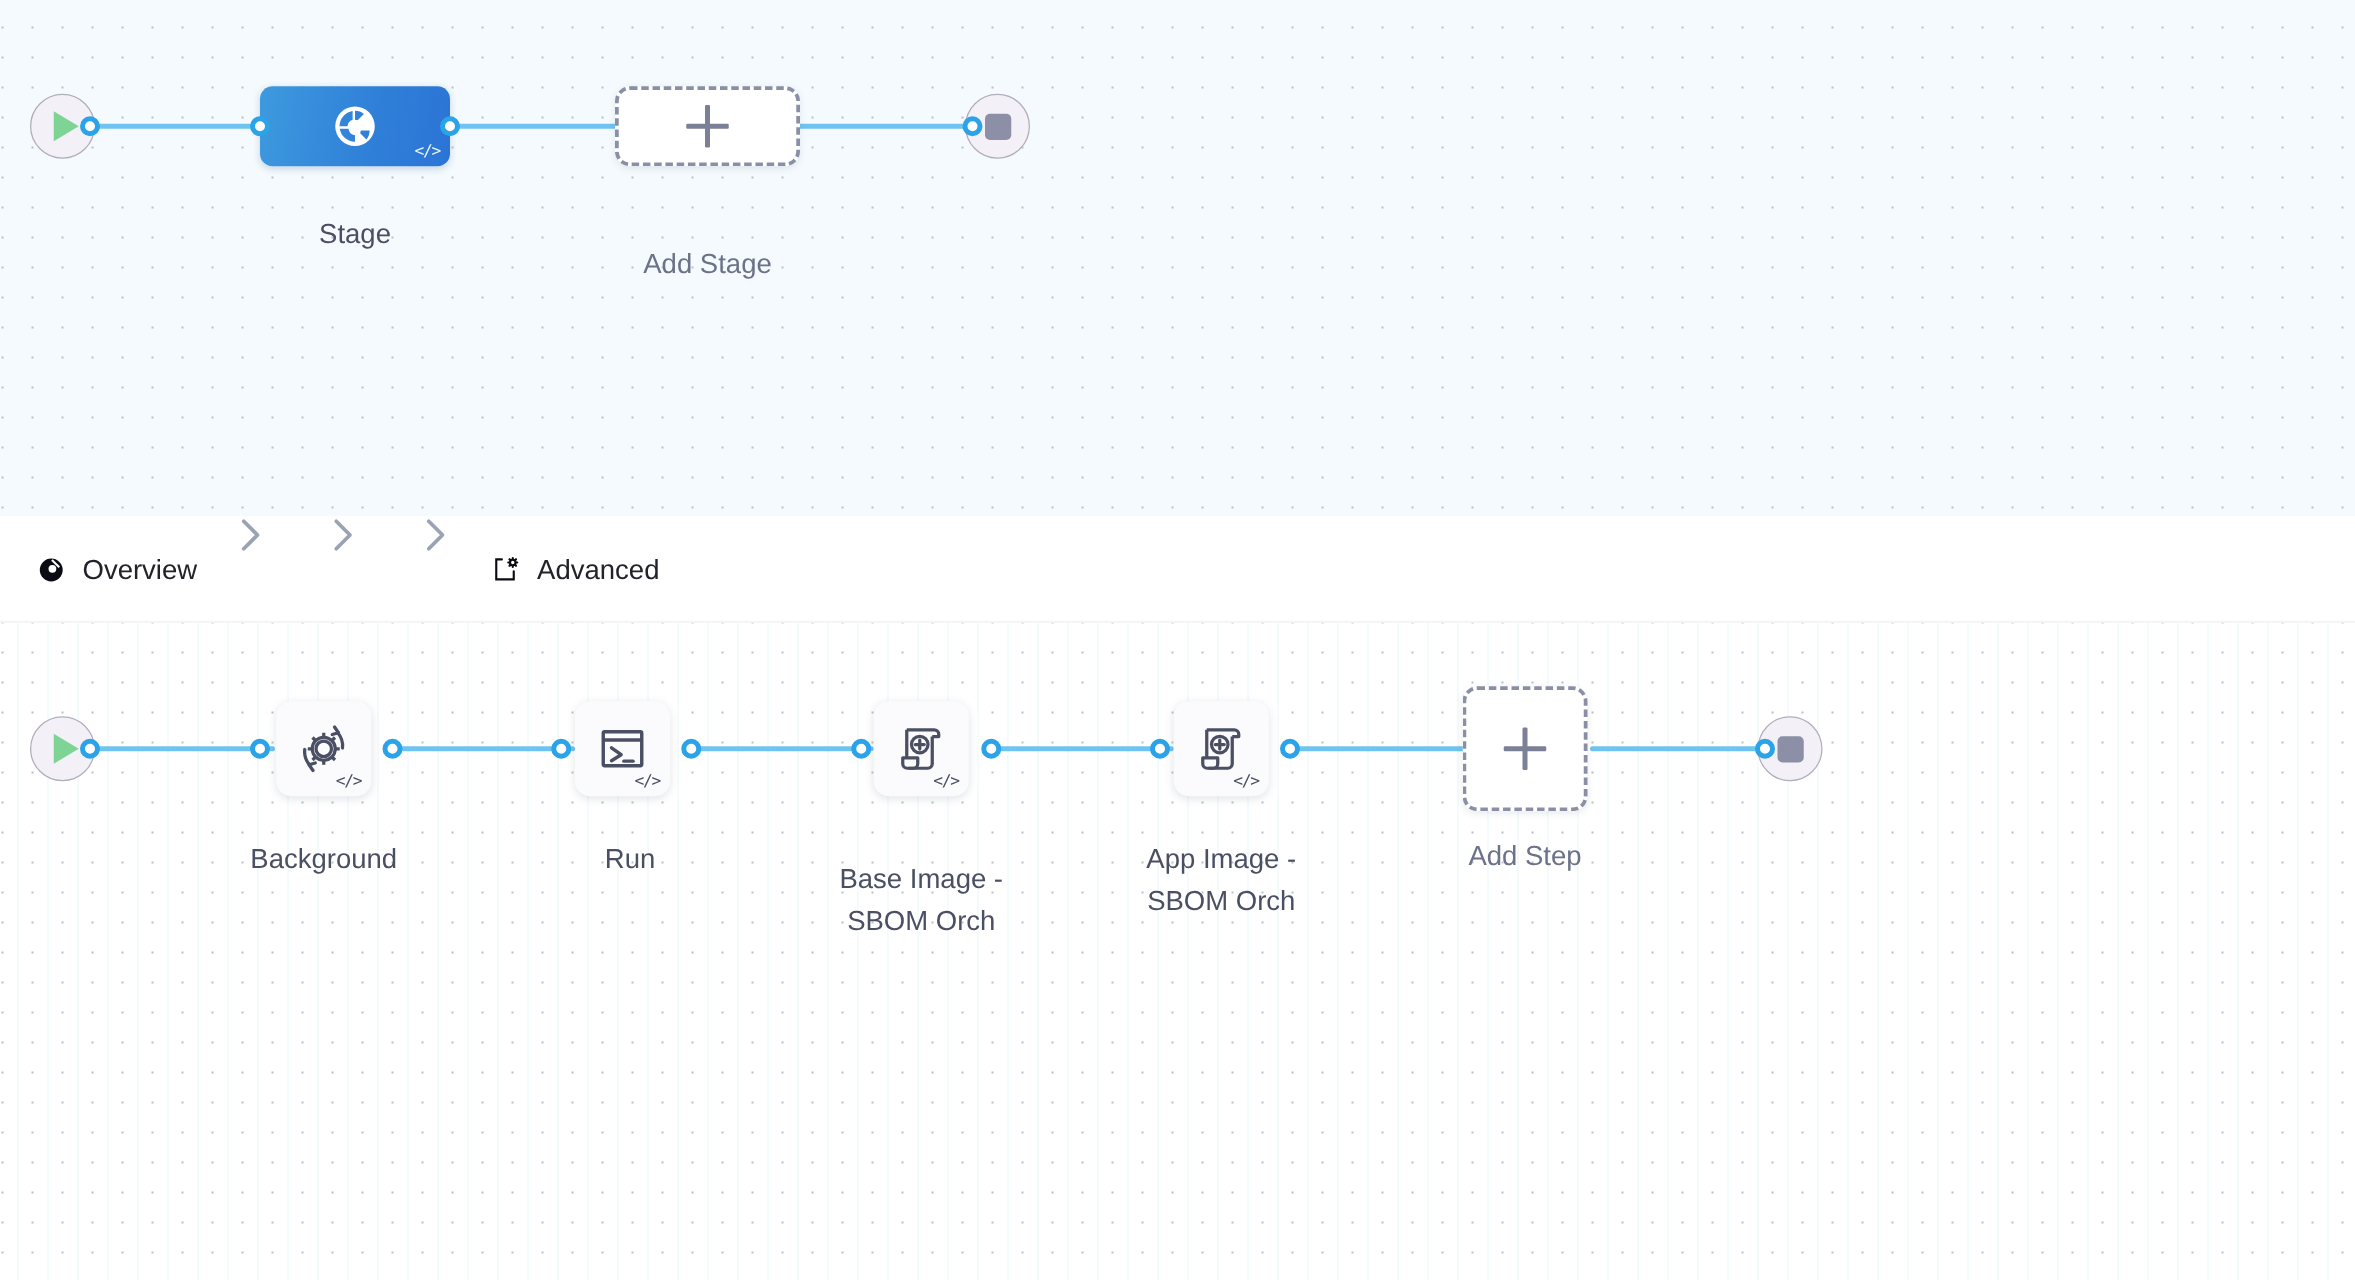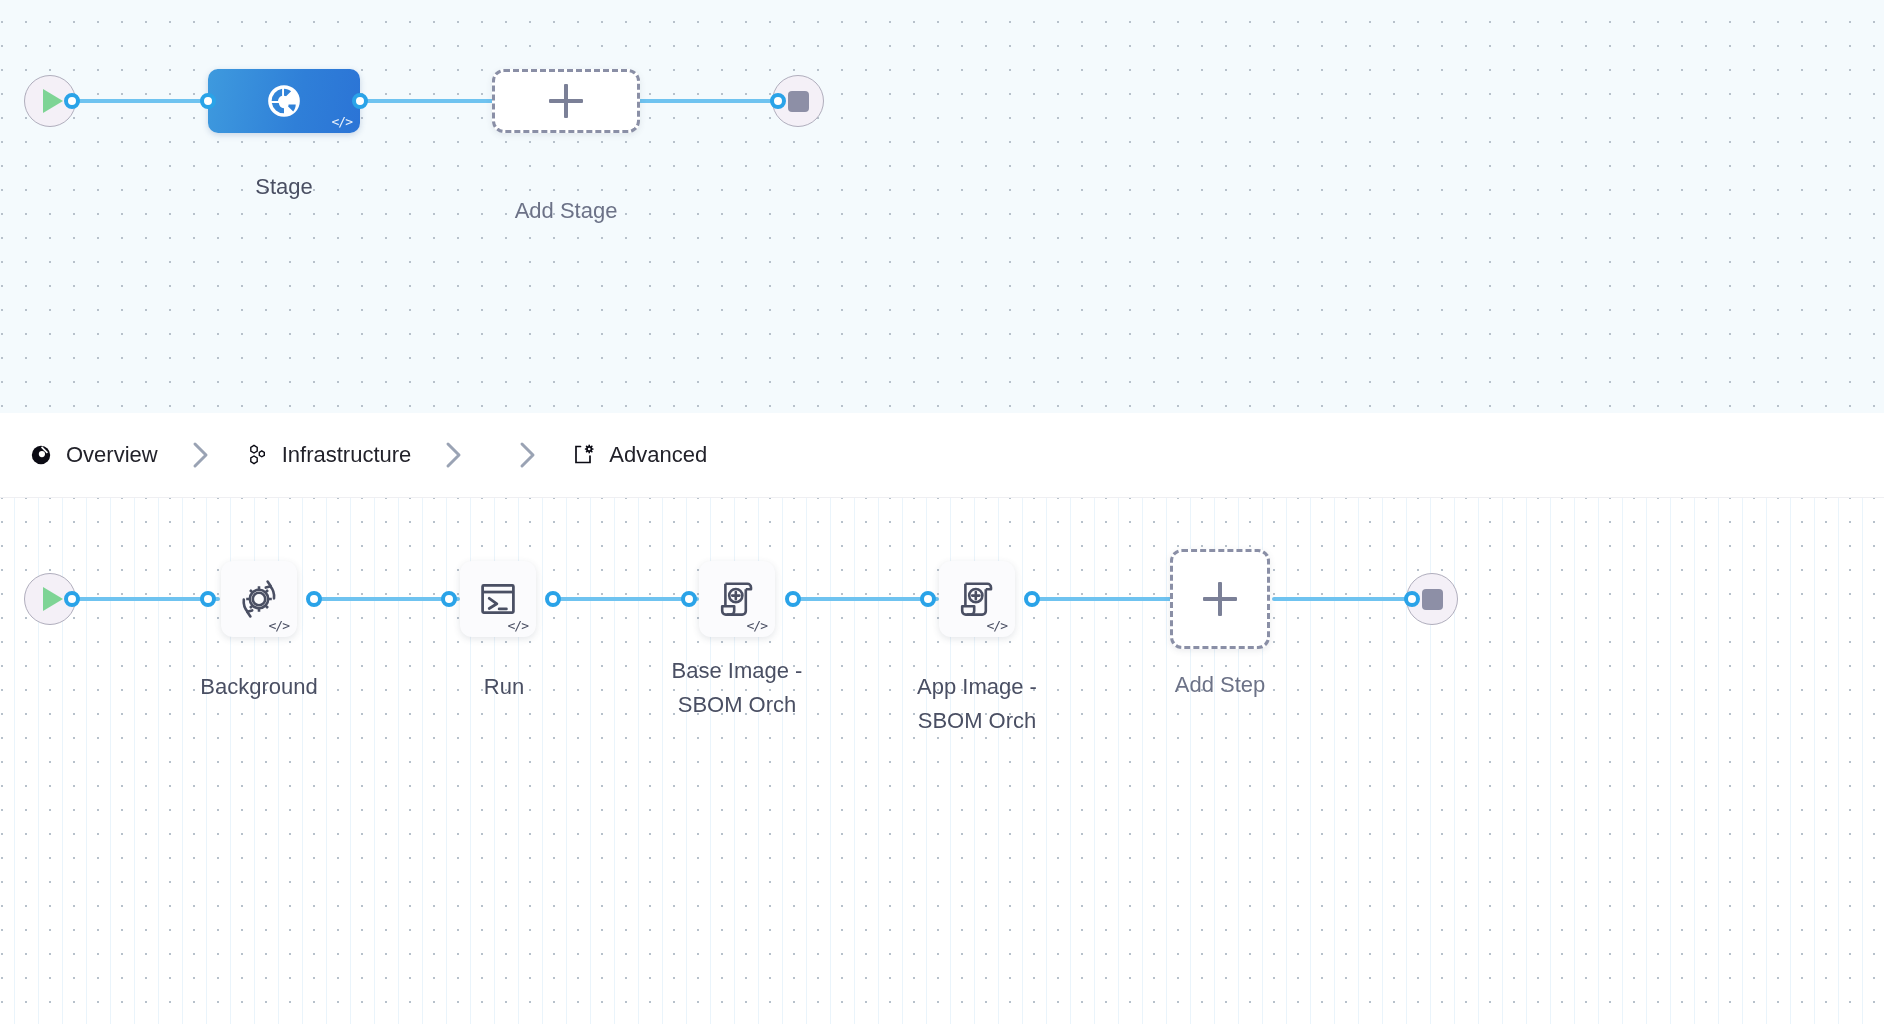--- a/index.html
+++ b/index.html
@@ -19,21 +19,21 @@
     background-size: 24px 24px;
     background-position: 14px 10px;
     overflow: hidden;
   }
 
   
   #tab-bar {
     position: absolute; left: 0; top: 413px;
     width: 1884px; height: 85px;
     background: #ffffff;
-    display: flex; align-items: center;
+    display: flex; align-items: flex-start;
     padding-left: 22px;
     border-bottom: 1px solid #efeff2;
     z-index: 5;
   }
   .tab {
     display: flex; align-items: center; gap: 12px;
     height: 85px; padding: 0 6px;
     cursor: pointer; position: relative;
     color: #22222a;
     font-size: 22px;
@@ -193,30 +193,20 @@
     </span>
     <span>Overview</span>
   </div>
 
   <span class="tab-sep">
     <svg width="20" height="30" viewBox="0 0 20 30">
         <path d="M4 4 L15 15 L4 26" stroke="#9aa3b4" stroke-width="3" fill="none" stroke-linecap="round" stroke-linejoin="round"></path>
       </svg>
   </span>
 
-  <div class="tab">
-    <span class="tab-icon">
-      <svg width="24" height="24" viewBox="0 0 24 24" fill="none" stroke="#0b0b14" stroke-width="1.4">
-        <path d="M9 2.4 12.2 4.3 12.2 8.1 9 10 5.8 8.1 5.8 4.3Z"></path>
-        <path d="M9 13 12.2 14.9 12.2 18.7 9 20.6 5.8 18.7 5.8 14.9Z"></path>
-        <path d="M16.8 7.8 19.3 9.3 19.3 12.3 16.8 13.8 14.3 12.3 14.3 9.3Z"></path>
-      </svg>
-    </span>
-    <span>Infrastructure</span>
-  </div>
 
   <span class="tab-sep">
     <svg width="20" height="30" viewBox="0 0 20 30">
         <path d="M4 4 L15 15 L4 26" stroke="#9aa3b4" stroke-width="3" fill="none" stroke-linecap="round" stroke-linejoin="round"></path>
       </svg>
   </span>
 
 
   <span class="tab-sep">
     <svg width="20" height="30" viewBox="0 0 20 30">
@@ -285,21 +275,21 @@
       <path d="M6.2 4.4 H17.2 a1.8 1.8 0 0 1 1.8 1.8 v0.9 h-2.6" stroke-linejoin="round"></path>
       <path d="M16.4 7.1 V18 a1.8 1.8 0 0 1-1.8 1.8 H6.9" stroke-linejoin="round"></path>
       <path d="M6.2 4.4 V15.6"></path>
       <path d="M4.6 15.6 H10.6 v2.4 a1.8 1.8 0 0 1-1.8 1.8 H6.4 a1.8 1.8 0 0 1-1.8-1.8 Z" stroke-linejoin="round"></path>
       <circle cx="11.4" cy="10.3" r="3.3"></circle>
       <path d="M11.4 8.5 V12.1 M9.6 10.3 H13.2" stroke-linecap="round"></path>
     </svg>
     <span class="code-badge">&lt;/&gt;</span>
   </div>
   <div class="port" style="left:785px; top:93px;"></div>
-  <div class="node-label" style="left:637px; top:156px; width:200px;">Base Image -
+  <div class="node-label" style="left:637px; top:188px; width:200px;">Base Image -
 SBOM Orch</div>
 
   <div class="port" style="left:920px; top:93px;"></div>
   <div class="step-node" style="left:939px; top:63px;">
     <svg width="48" height="48" viewBox="0 0 24 24" fill="none" stroke="#4a4f63" stroke-width="1.3">
       <path d="M6.2 4.4 H17.2 a1.8 1.8 0 0 1 1.8 1.8 v0.9 h-2.6" stroke-linejoin="round"></path>
       <path d="M16.4 7.1 V18 a1.8 1.8 0 0 1-1.8 1.8 H6.9" stroke-linejoin="round"></path>
       <path d="M6.2 4.4 V15.6"></path>
       <path d="M4.6 15.6 H10.6 v2.4 a1.8 1.8 0 0 1-1.8 1.8 H6.4 a1.8 1.8 0 0 1-1.8-1.8 Z" stroke-linejoin="round"></path>
       <circle cx="11.4" cy="10.3" r="3.3"></circle>

